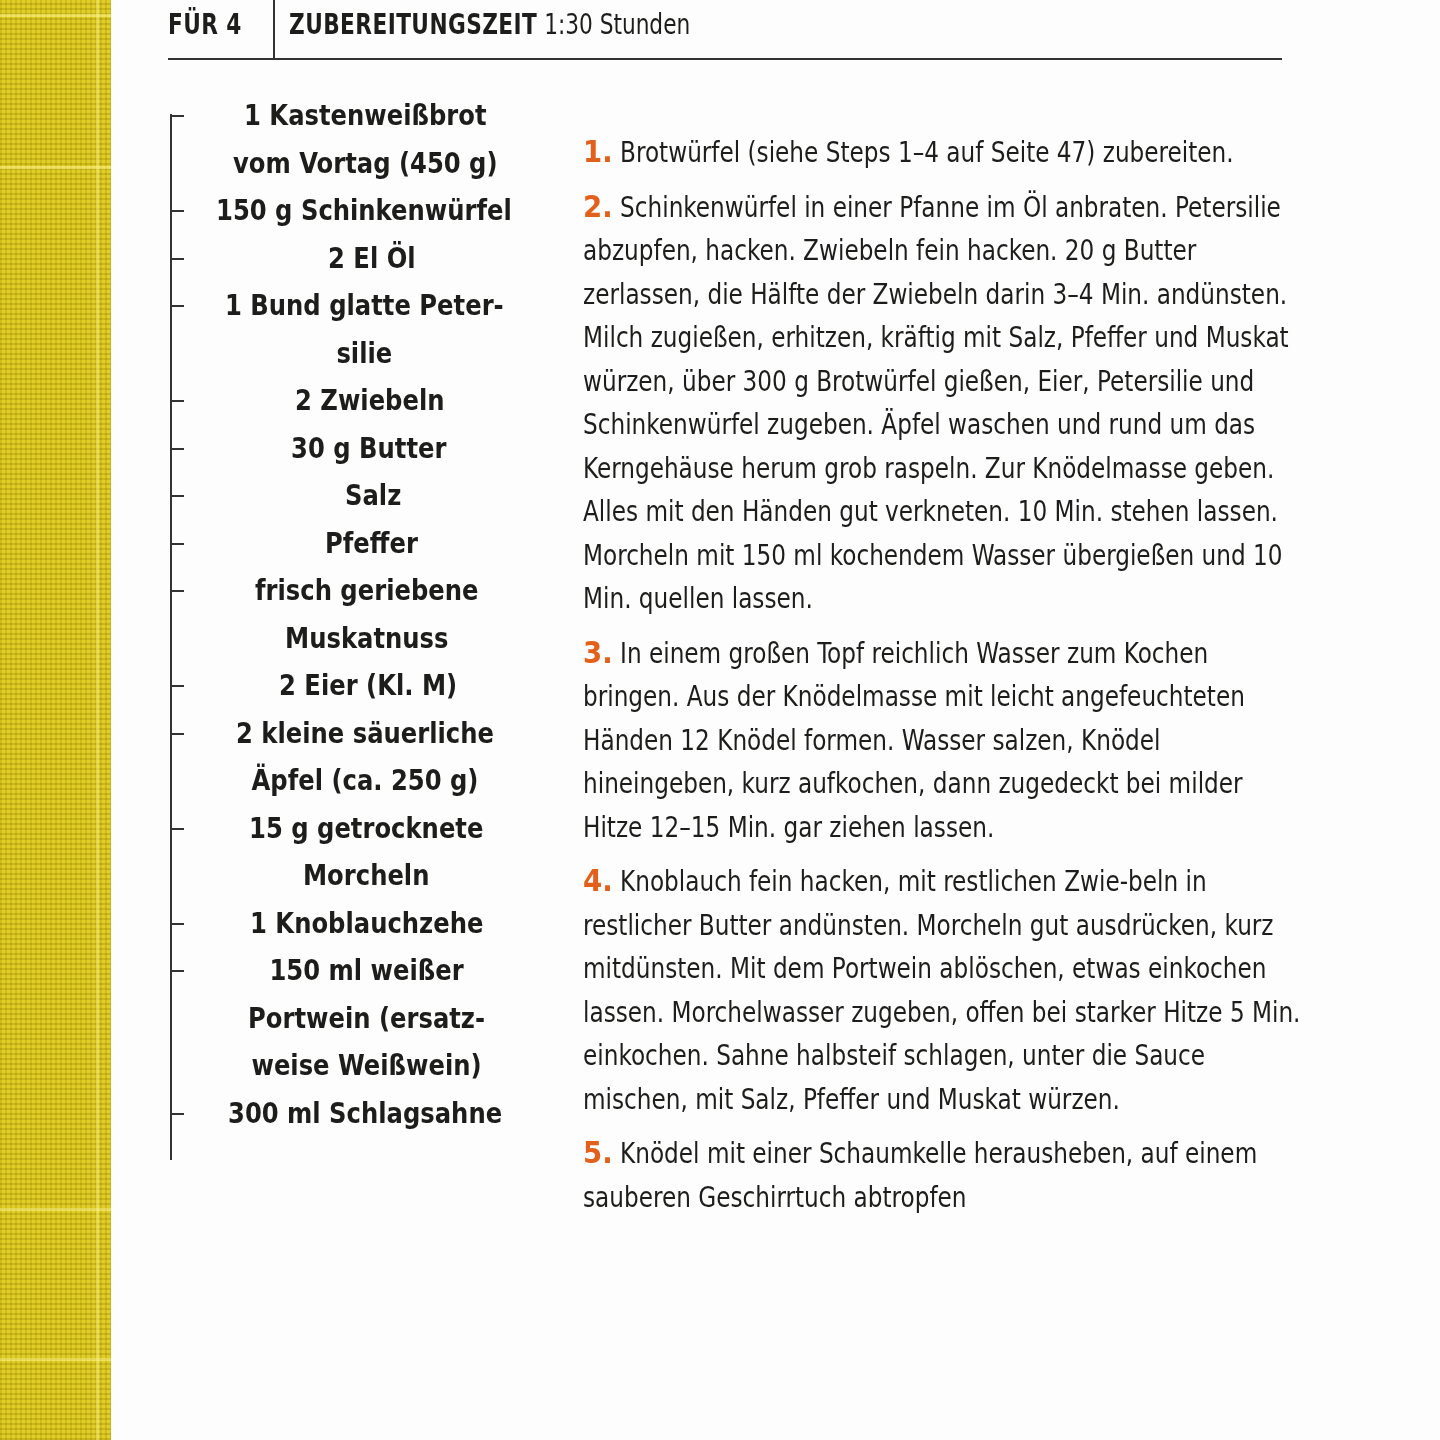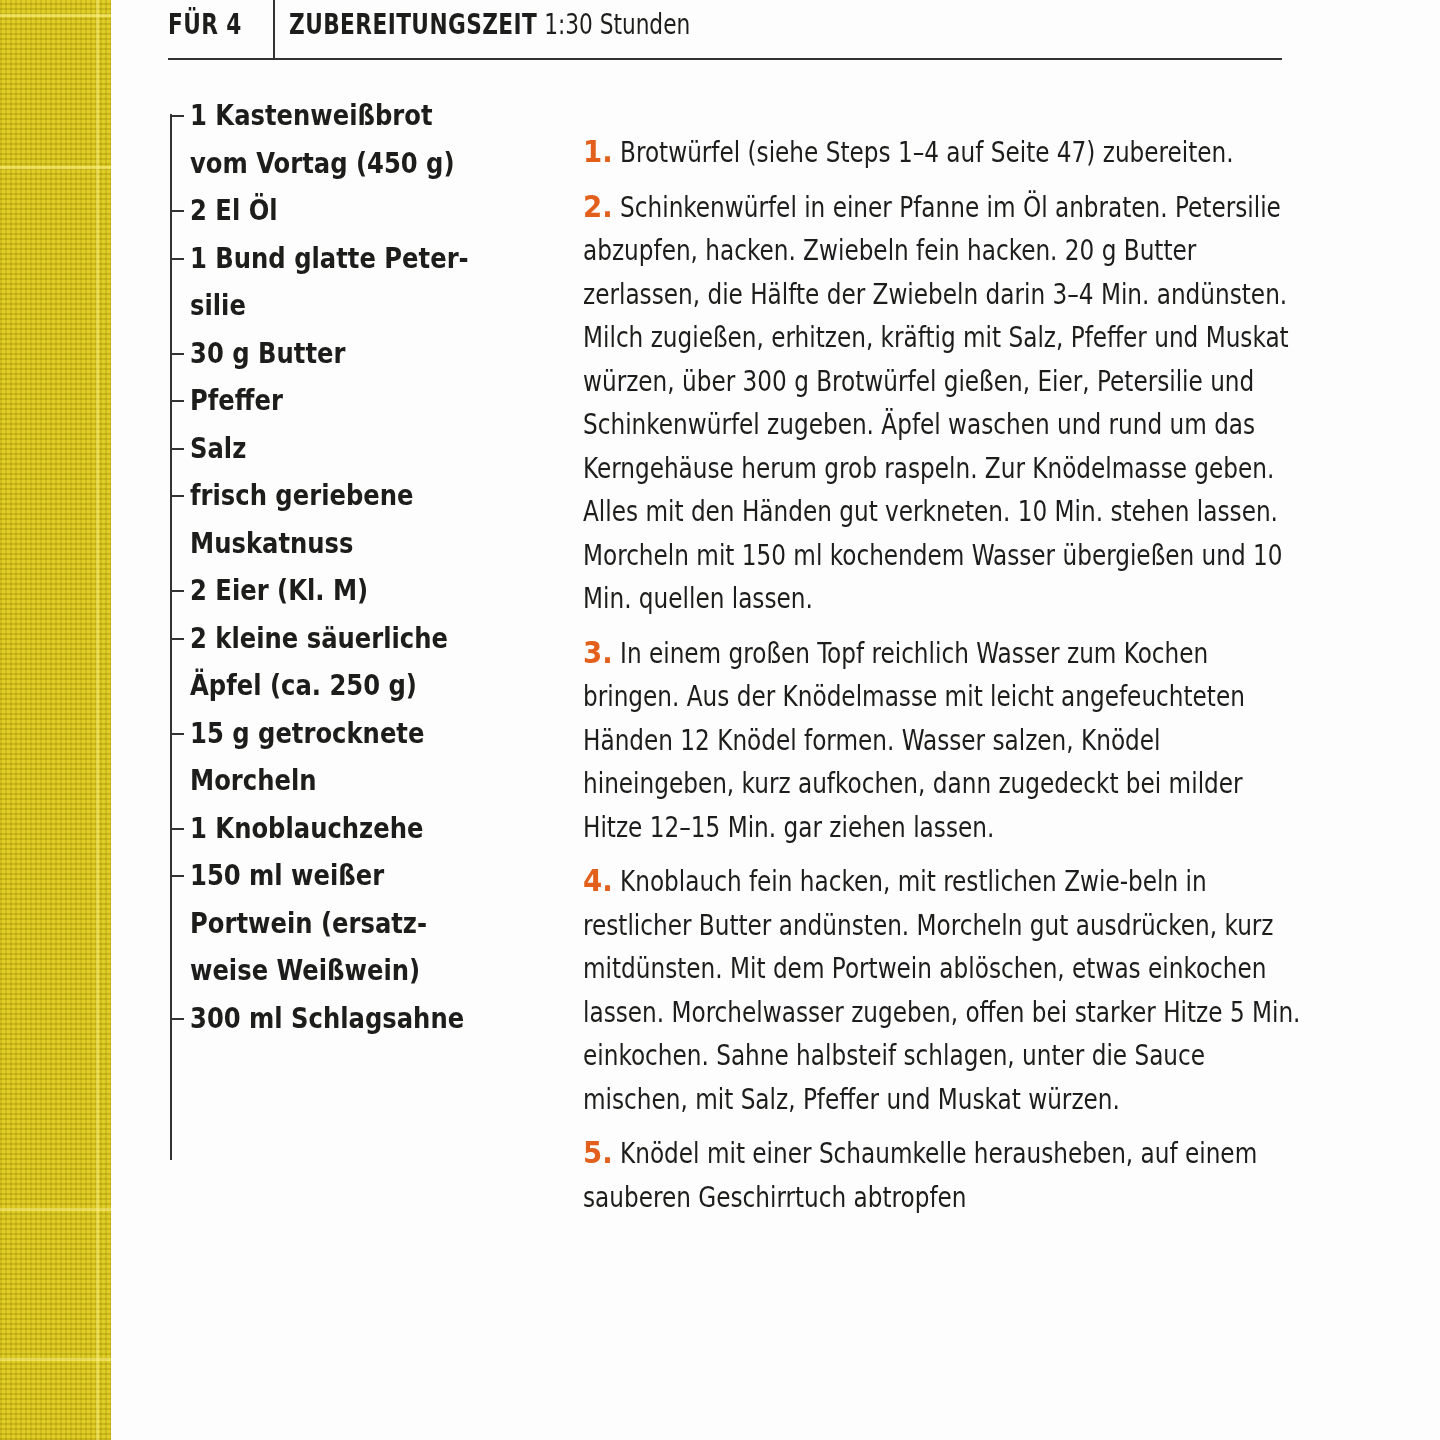--- a/index.html
+++ b/index.html
@@ -21,21 +21,21 @@
 
   .header { position:absolute; left:168px; top:0; width:1114px; height:60px;text-align:right; }
   .header .serves { position:absolute; left:0; top:8px; font-weight:bold; font-size:28px; letter-spacing:0.5px; transform:scaleX(0.86); transform-origin:left; }
   .header .divider { position:absolute; left:105px; top:0; width:2px; height:60px; background:#333; }
   .header .time { position:absolute; left:121px; top:8px; font-size:28px; white-space:nowrap; transform:scaleX(0.86); transform-origin:left; }
   .header .time .lbl { font-weight:bold; letter-spacing:0.5px; }
   .header .rule { position:absolute; left:0; top:58px; width:1114px; height:2px; background:#333; }
 
   .ingredients { position:absolute; left:170px; top:92px; width:390px; }
   .ingredients .bracket { position:absolute; left:0; top:22px; width:2px; height:1046px; background:#333; }
-  .ing { position:relative; padding-left:20px; font-weight:bold; font-size:29px; line-height:47.5px; transform-origin:left; }
+  .ing { position:relative; padding-left:20px; font-weight:bold; font-size:29px; line-height:47.5px; transform-origin:left;text-align:center; }
   .ing .tick { position:absolute; left:0; top:23px; width:14px; height:2px; background:#333; }
   .ing .txt { display:inline-block; transform:scaleX(0.93); transform-origin:left; white-space:pre-line; }
 
   .steps { position:absolute; left:583px; top:90px; width:720px;margin-top:40px; }
   .step { font-size:28px; line-height:43.5px; margin-bottom:10px; }
   .step .num { color:#e2601b; font-weight:bold; font-family:"DejaVu Sans","Liberation Sans",sans-serif; font-size:30px; margin-right:8px; }
   .step .body { display:block; transform:scaleX(0.92); transform-origin:left; width:780px; }
 </style>
 </head>
 <body>
@@ -55,26 +55,28 @@
     <span class="lbl">ZUBEREITUNGSZEIT</span>
     <span>1:30 Stunden</span>
   </div>
   <div class="rule"></div>
 </div>
 
 <div class="ingredients">
   <div class="bracket"></div>
   <div class="ing"><span class="tick"></span><span class="txt">1 Kastenweißbrot
 vom Vortag (450 g)</span></div>
+  <div class="ing"><span class="tick"></span><span class="txt">150 g Schinkenwürfel</span></div>
   <div class="ing"><span class="tick"></span><span class="txt">2 El Öl</span></div>
   <div class="ing"><span class="tick"></span><span class="txt">1 Bund glatte Peter-
 silie</span></div>
+  <div class="ing"><span class="tick"></span><span class="txt">2 Zwiebeln</span></div>
   <div class="ing"><span class="tick"></span><span class="txt">30 g Butter</span></div>
+  <div class="ing"><span class="tick"></span><span class="txt">Salz</span></div>
   <div class="ing"><span class="tick"></span><span class="txt">Pfeffer</span></div>
-  <div class="ing"><span class="tick"></span><span class="txt">Salz</span></div>
   <div class="ing"><span class="tick"></span><span class="txt">frisch geriebene
 Muskatnuss</span></div>
   <div class="ing"><span class="tick"></span><span class="txt">2 Eier (Kl. M)</span></div>
   <div class="ing"><span class="tick"></span><span class="txt">2 kleine säuerliche
 Äpfel (ca. 250 g)</span></div>
   <div class="ing"><span class="tick"></span><span class="txt">15 g getrocknete
 Morcheln</span></div>
   <div class="ing"><span class="tick"></span><span class="txt">1 Knoblauchzehe</span></div>
   <div class="ing"><span class="tick"></span><span class="txt">150 ml weißer
 Portwein (ersatz-

